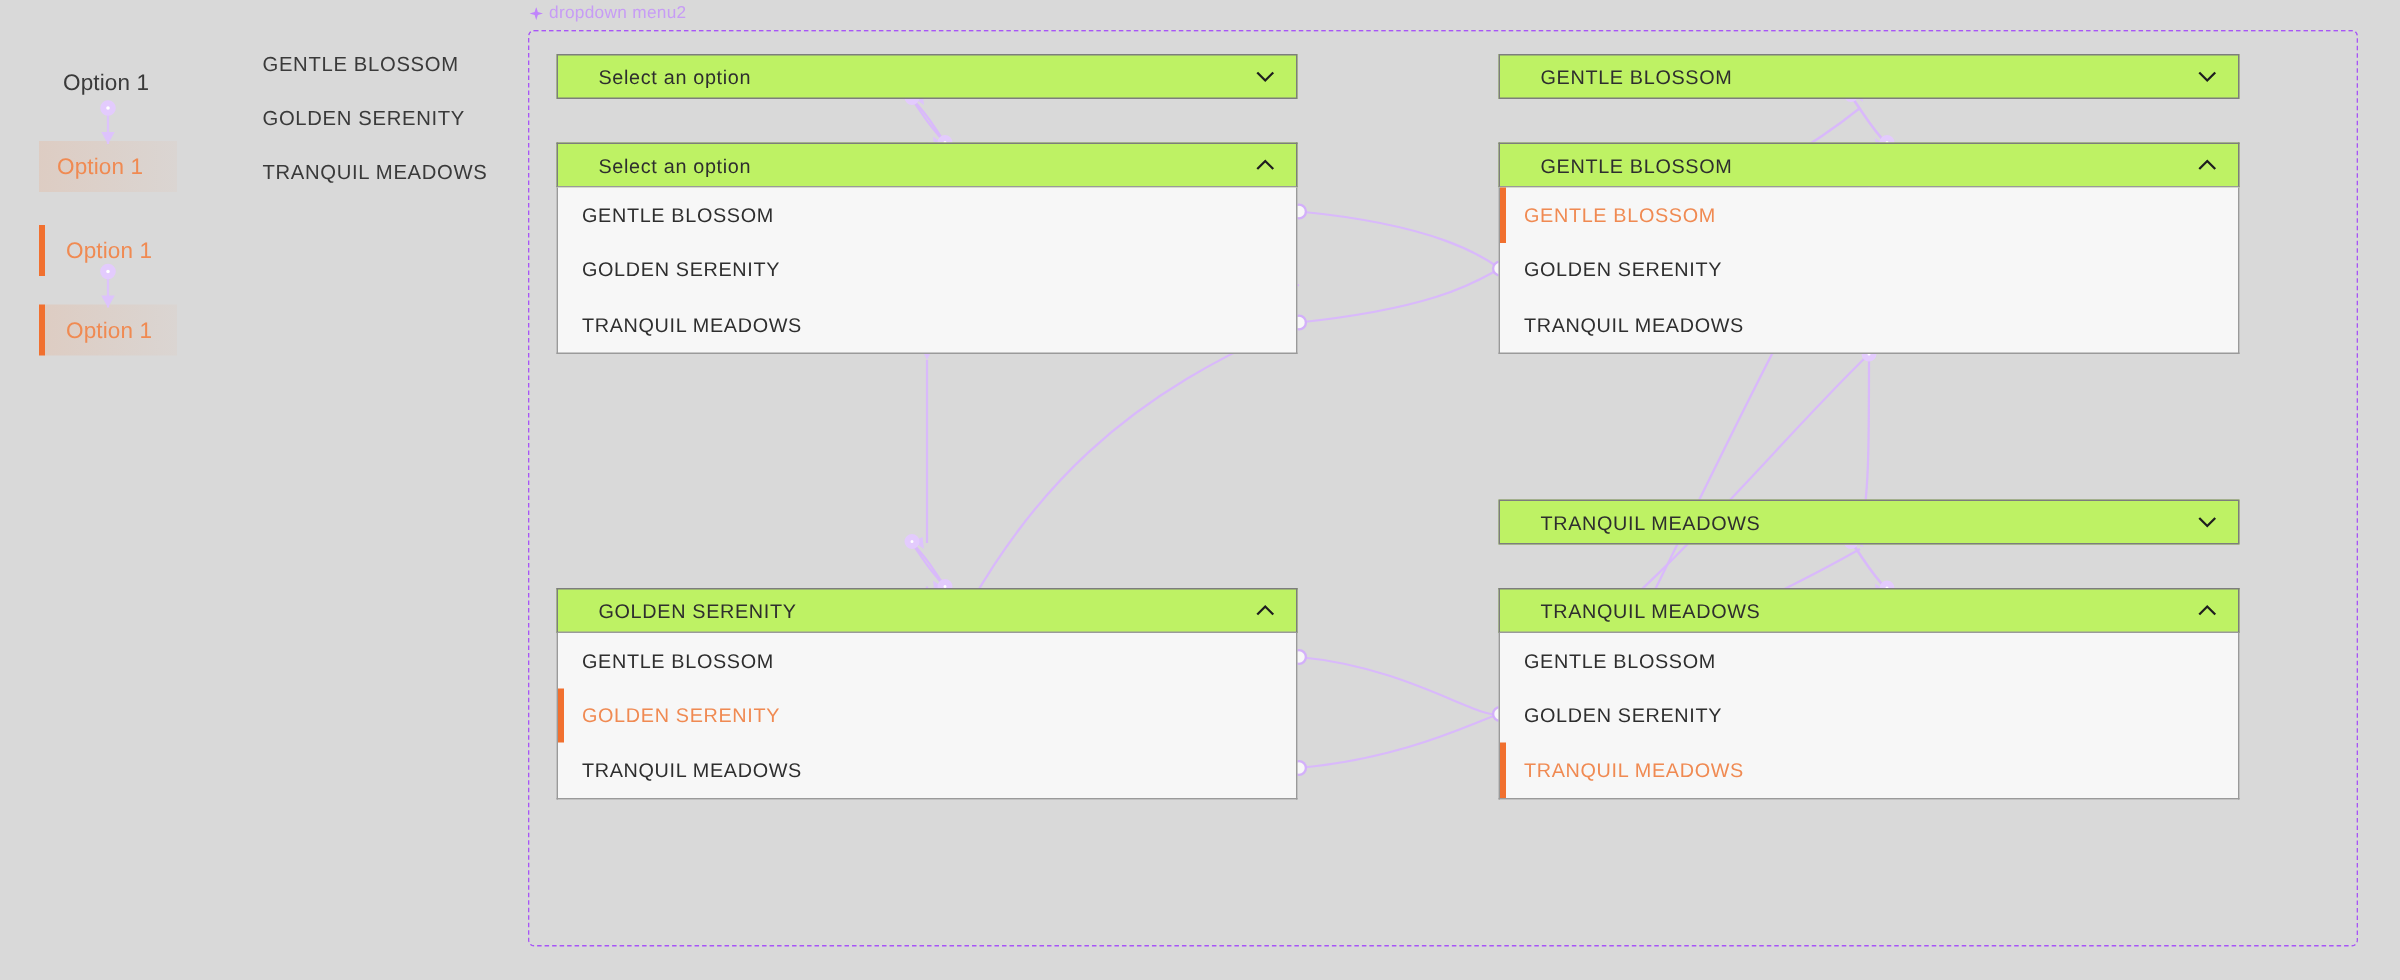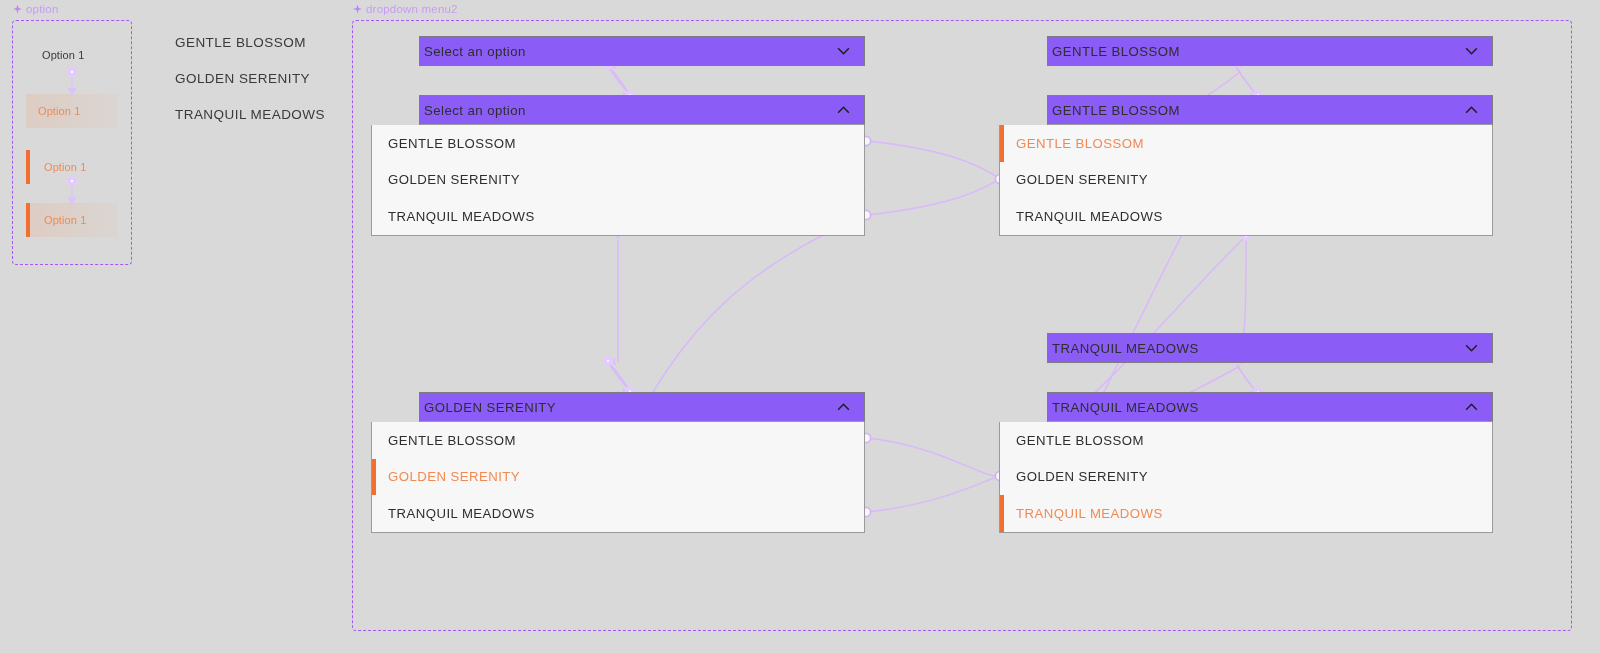--- a/index.html
+++ b/index.html
@@ -25,21 +25,21 @@
   .frame-label .diamond{
     display:inline-block;width:9px;height:9px;background:#c084fc;
     clip-path:polygon(50% 0,62% 38%,100% 50%,62% 62%,50% 100%,38% 62%,0 50%,38% 38%);
   }
 
   
   .opt{
     position:absolute;box-sizing:border-box;
     width:82px;height:34px;
     display:flex;align-items:center;
-    font-size:11px;letter-spacing:.1px;
+    font-size:15px;letter-spacing:.1px;
   }
   .opt .opt-txt{padding-left:12px;}
   .opt-default{color:#3a3a3a;}
   .opt-default .opt-txt{padding-left:12px;}
   .opt-hover{
     color:#f08a52;
     background:linear-gradient(90deg,rgba(244,140,80,.16),rgba(244,140,80,.05));
   }
   .opt-selected{color:#f08a52;border-left:4px solid #f1702f;}
   .opt-selected .opt-txt{padding-left:14px;}
@@ -54,25 +54,25 @@
   .plain-item{
     font-size:13.5px;color:#3a3a3a;letter-spacing:.45px;
     height:36px;line-height:36px;white-space:nowrap;
   }
 
   
   .dd{position:absolute;box-sizing:border-box;}
   .dd-head{
     box-sizing:border-box;
     height:30px;
-    background:#8b5cf6;
+    background:#bef264;
     border:1px solid #7d7d7d;
     display:flex;align-items:center;justify-content:space-between;
-    padding:0 14px 0 4px;
-    font-size:13.2px;color:#2e2e2e;letter-spacing:.45px;margin-left:48px;
+    padding:0 14px 0 27px;
+    font-size:13.2px;color:#2e2e2e;letter-spacing:.45px;
   }
   .dd-head.open{border-bottom:1px solid #9a9a9a;}
   .chev{width:13px;height:8px;flex:0 0 auto;}
   .dd-list{
     box-sizing:border-box;
     background:#f7f7f7;
     border:1px solid #9a9a9a;border-top:none;
   }
   .dd-row{
     box-sizing:border-box;
@@ -165,26 +165,20 @@
       <circle cx="866" cy="141" r="4.6"></circle>
       <circle cx="866" cy="215" r="4.6"></circle>
       <circle cx="866" cy="438" r="4.6"></circle>
       <circle cx="866" cy="512" r="4.6"></circle>
       <circle cx="1000" cy="179" r="4.6"></circle>
       <circle cx="1000" cy="476" r="4.6"></circle>
       <circle cx="1246" cy="492" r="4.6"></circle>
     </g>
   </svg>
 
-  <div class="frame" style="left:12px;top:20px;width:120px;height:245px;">
-    <div class="frame-label">
-      <span class="diamond"></span>
-      <span>option</span>
-    </div>
-  </div>
 
   <div class="opt opt-default" style="left:30px;top:38px;">
     <span class="opt-txt">Option 1</span>
   </div>
   <div class="opt opt-hover" style="left:26px;top:94px;width:92px;">
     <span class="opt-txt">Option 1</span>
   </div>
   <div class="opt opt-selected" style="left:26px;top:150px;width:92px;">
     <span class="opt-txt">Option 1</span>
   </div>

